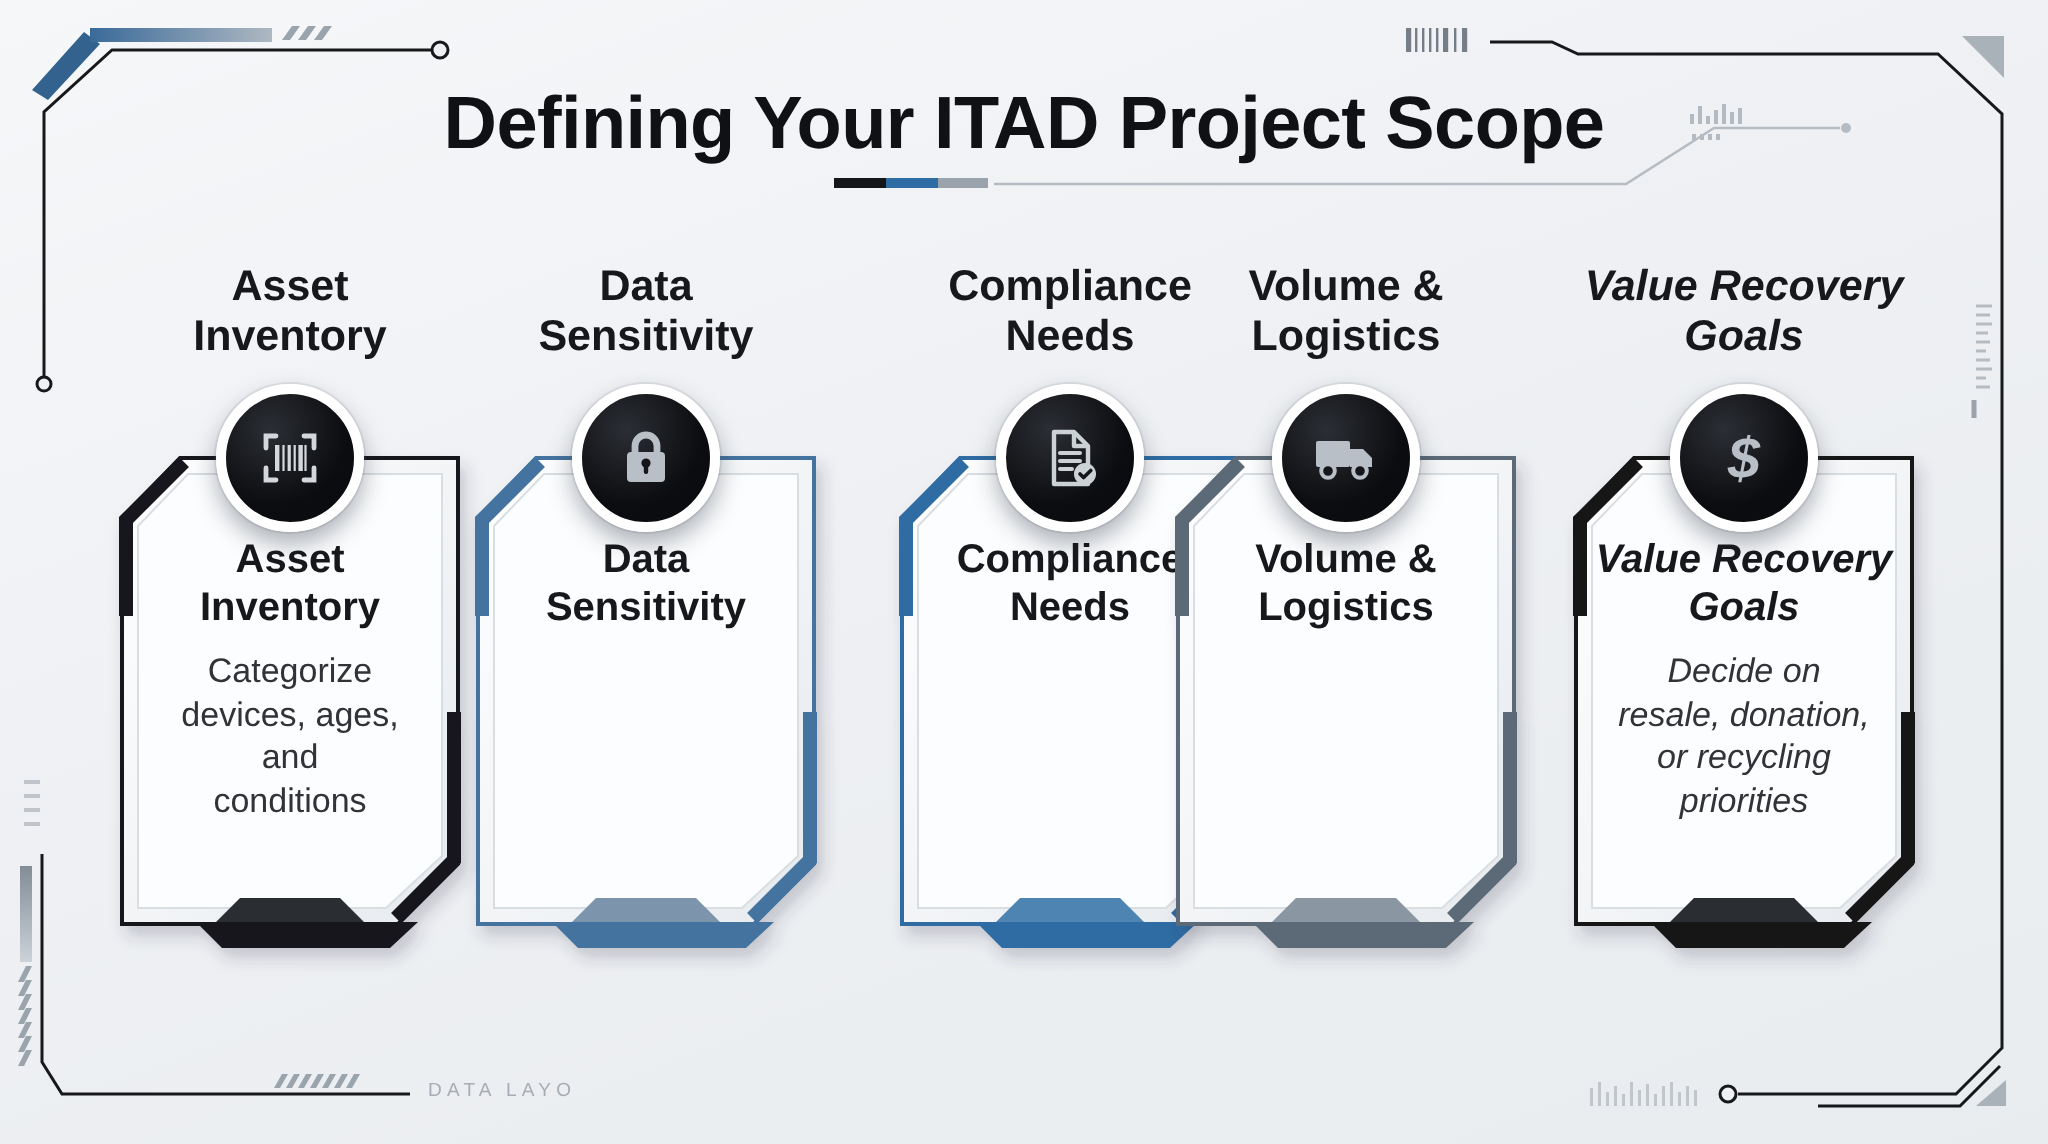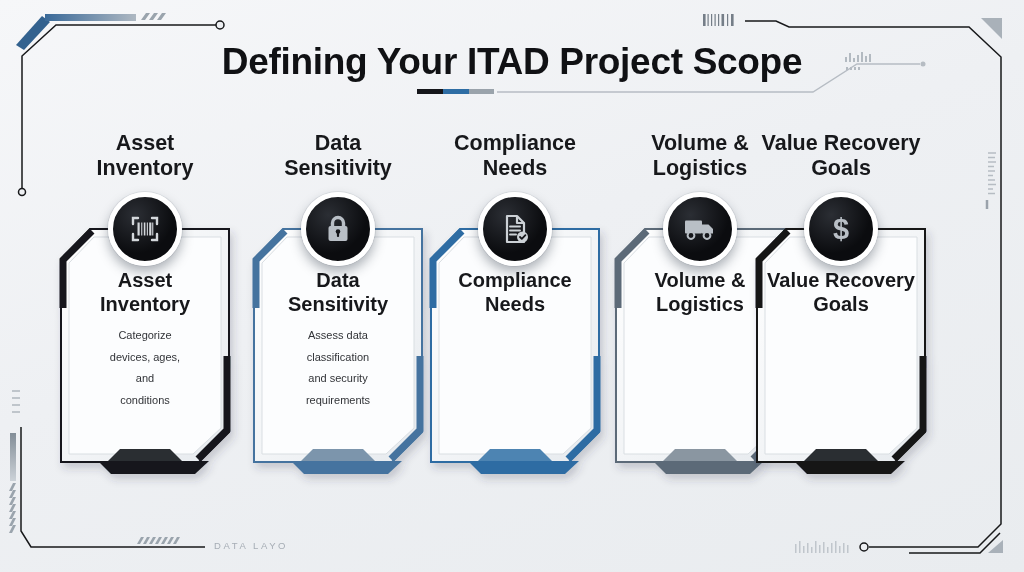--- a/index.html
+++ b/index.html
@@ -19,21 +19,21 @@
   .card-frame .trap-in{fill:var(--accent2);}
   .card-frame .trap-out{fill:var(--accent);}
   .h-label{position:absolute;top:-97px;left:-12px;width:194px;text-align:center;
        font-size:21.5px;line-height:25px;font-weight:bold;color:#17181b;white-space:pre-line;}
   .icon-circle{position:absolute;left:48px;top:-36px;width:64px;height:64px;border-radius:50%;
        border:5px solid #ffffff;display:flex;align-items:center;justify-content:center;
        background:radial-gradient(circle at 35% 28%,#2b2e34,#0b0c0f 62%);
        box-shadow:0 6px 12px rgba(24,34,48,.35),0 0 0 1px rgba(120,130,140,.15);}
   .card-text{position:absolute;top:40px;left:1px;width:168px;text-align:center;}
   .card-title{font-size:20px;line-height:24px;font-weight:bold;color:#17181b;white-space:pre-line;}
-  .card-body{margin-top:9px;font-size:11px;line-height:21.5px;color:#313337;white-space:pre-line;}
+  .card-body{margin-top:9px;font-size:17px;line-height:21.5px;color:#313337;white-space:pre-line;}
 </style>
 </head>
 <body>
 
 <div class="canvas">
 
   <svg id="deco" width="1024" height="572" viewBox="0 0 1024 572">
     <defs>
       <linearGradient id="gBlue" x1="0" y1="0" x2="1" y2="0">
         <stop offset="0" stop-color="#3a6a99"></stop>
@@ -194,21 +194,21 @@
     <div class="card-text">
       <div class="card-title">Asset
 Inventory</div>
       <div class="card-body">Categorize
 devices, ages,
 and
 conditions</div>
     </div>
   </div>
 
-  <div class="card" style="left: 253px; --accent: #44739f; --accent2: #7b95ac;">
+  <div class="card" style="left: 238px; --accent: #44739f; --accent2: #7b95ac;">
     <div class="h-label">Data
 Sensitivity</div>
     <svg class="card-frame" width="170" height="248" viewBox="0 0 170 248">
       <g filter="url(#softShadow)">
         <path class="outer" d="M30,1 H169 V204 L139,234 H1 V31 Z"></path>
         <path class="inner" d="M34,9 H161 V200 L133,226 H9 V35 Z"></path>
         <polyline class="thick" points="3,80 3,32 32,3"></polyline>
         <polyline class="thick" points="167,128 167,202 138,231"></polyline>
         <polygon class="trap-in" points="60,221 110,221 122,233 48,233"></polygon>
         <polygon class="trap-out" points="38,233 149,233 135,246 51,246"></polygon>
@@ -218,28 +218,24 @@
       <svg width="40" height="40" viewBox="0 0 40 40">
         <path d="M14.5,18 v-4 a5.5,5.5 0 0 1 11,0 v4" fill="none" stroke="#b9bfc6" stroke-width="3.4"></path>
         <rect x="10.5" y="17" width="19" height="15" rx="2" fill="#b9bfc6"></rect>
         <circle cx="20" cy="22.5" r="2.3" fill="#15161a"></circle>
         <rect x="18.9" y="23.5" width="2.2" height="4.5" rx="1" fill="#15161a"></rect>
       </svg>
     </div>
     <div class="card-text">
       <div class="card-title">Data
 Sensitivity</div>
-      <div class="card-body">Assess data
-classification
-and security
-requirements</div>
-    </div>
-  </div>
-
-  <div class="card" style="left: 430px; --accent: #2e6ca3; --accent2: #4d84b2;">
+    </div>
+  </div>
+
+  <div class="card" style="left: 450px; --accent: #2e6ca3; --accent2: #4d84b2;">
     <div class="h-label">Compliance
 Needs</div>
     <svg class="card-frame" width="170" height="248" viewBox="0 0 170 248">
       <g filter="url(#softShadow)">
         <path class="outer" d="M30,1 H169 V204 L139,234 H1 V31 Z"></path>
         <path class="inner" d="M34,9 H161 V200 L133,226 H9 V35 Z"></path>
         <polyline class="thick" points="3,80 3,32 32,3"></polyline>
         <polyline class="thick" points="167,128 167,202 138,231"></polyline>
         <polygon class="trap-in" points="60,221 110,221 122,233 48,233"></polygon>
         <polygon class="trap-out" points="38,233 149,233 135,246 51,246"></polygon>
@@ -257,21 +253,21 @@
         <circle cx="27.5" cy="28" r="5.5" fill="#ccd1d6"></circle>
         <path d="M25,28 l1.8,1.8 3.6,-3.6" fill="none" stroke="#15161a" stroke-width="1.8" stroke-linecap="round" stroke-linejoin="round"></path>
       </svg>
     </div>
     <div class="card-text">
       <div class="card-title">Compliance
 Needs</div>
     </div>
   </div>
 
-  <div class="card" style="left: 615px; --accent: #5c6b78; --accent2: #8a96a1;">
+  <div class="card" style="left: 588px; --accent: #5c6b78; --accent2: #8a96a1;">
     <div class="h-label">Volume &amp;
 Logistics</div>
     <svg class="card-frame" width="170" height="248" viewBox="0 0 170 248">
       <g filter="url(#softShadow)">
         <path class="outer" d="M30,1 H169 V204 L139,234 H1 V31 Z"></path>
         <path class="inner" d="M34,9 H161 V200 L133,226 H9 V35 Z"></path>
         <polyline class="thick" points="3,80 3,32 32,3"></polyline>
         <polyline class="thick" points="167,128 167,202 138,231"></polyline>
         <polygon class="trap-in" points="60,221 110,221 122,233 48,233"></polygon>
         <polygon class="trap-out" points="38,233 149,233 135,246 51,246"></polygon>
@@ -284,37 +280,41 @@
         <circle cx="11" cy="26.5" r="3.4" fill="#15161a" stroke="#b9bfc6" stroke-width="2"></circle>
         <circle cx="27" cy="26.5" r="3.4" fill="#15161a" stroke="#b9bfc6" stroke-width="2"></circle>
       </svg>
     </div>
     <div class="card-text">
       <div class="card-title">Volume &amp;
 Logistics</div>
     </div>
   </div>
 
-  <div class="card" style="left: 756px; --accent: #141519; --accent2: #2c2e33;">
+  <div class="card" style="left: 787px; font-style: italic; --accent: #141519; --accent2: #2c2e33;">
     <div class="h-label">Value Recovery
 Goals</div>
     <svg class="card-frame" width="170" height="248" viewBox="0 0 170 248">
       <g filter="url(#softShadow)">
         <path class="outer" d="M30,1 H169 V204 L139,234 H1 V31 Z"></path>
         <path class="inner" d="M34,9 H161 V200 L133,226 H9 V35 Z"></path>
         <polyline class="thick" points="3,80 3,32 32,3"></polyline>
         <polyline class="thick" points="167,128 167,202 138,231"></polyline>
         <polygon class="trap-in" points="60,221 110,221 122,233 48,233"></polygon>
         <polygon class="trap-out" points="38,233 149,233 135,246 51,246"></polygon>
       </g>
     </svg>
     <div class="icon-circle">
       <svg width="40" height="40" viewBox="0 0 40 40">
         <text x="20" y="30" text-anchor="middle" font-family="Liberation Sans, DejaVu Sans, sans-serif" font-size="29" font-weight="bold" fill="#b9bfc6">$</text>
       </svg>
     </div>
     <div class="card-text">
       <div class="card-title">Value Recovery
 Goals</div>
+      <div class="card-body">Decide on
+resale, donation,
+or recycling
+priorities</div>
     </div>
   </div>
 
 </div>
 
 </body></html>

